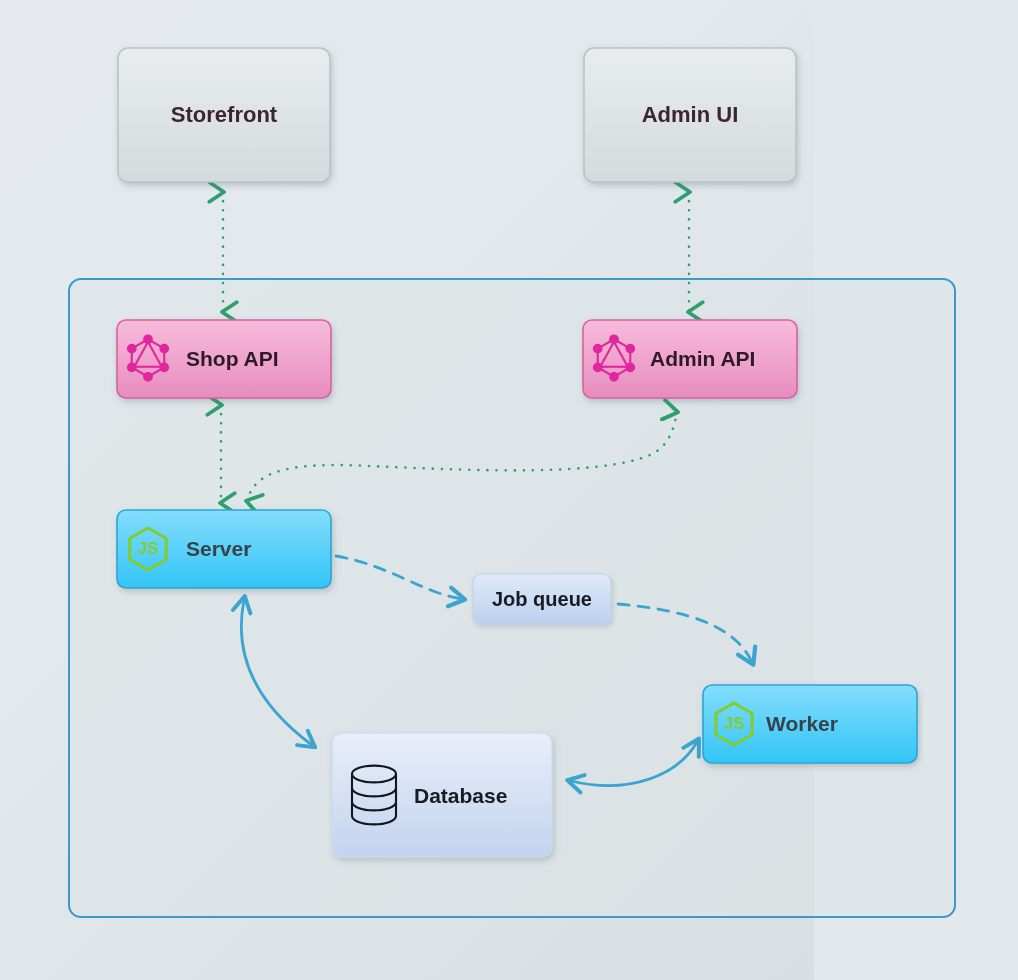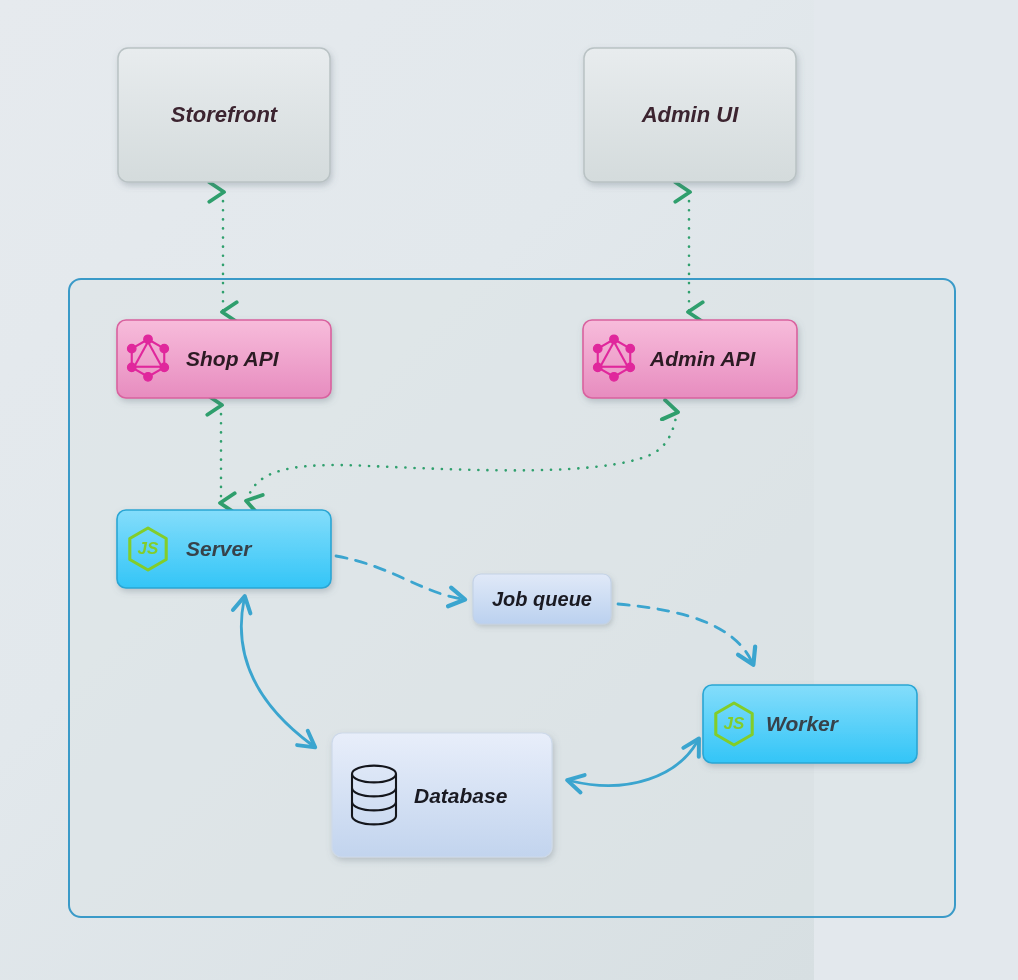--- a/index.html
+++ b/index.html
@@ -11,21 +11,20 @@
     width: 1018px;
     height: 980px;
     overflow: hidden;
     font-family: "Liberation Sans", sans-serif;
   }
   #diagram-root {
     position: relative;
     width: 814px;
     height: 980px;
     background: linear-gradient(135deg, #e6eaee 0%, #e2e8ec 42%, #d7dfe2 100%);
-    font-style: italic;
   }
   svg.canvas {
     position: absolute;
     top: 0;
     left: 0;
     width: 1018px;
     height: 980px;
     display: block;
   }
   .node-label {

